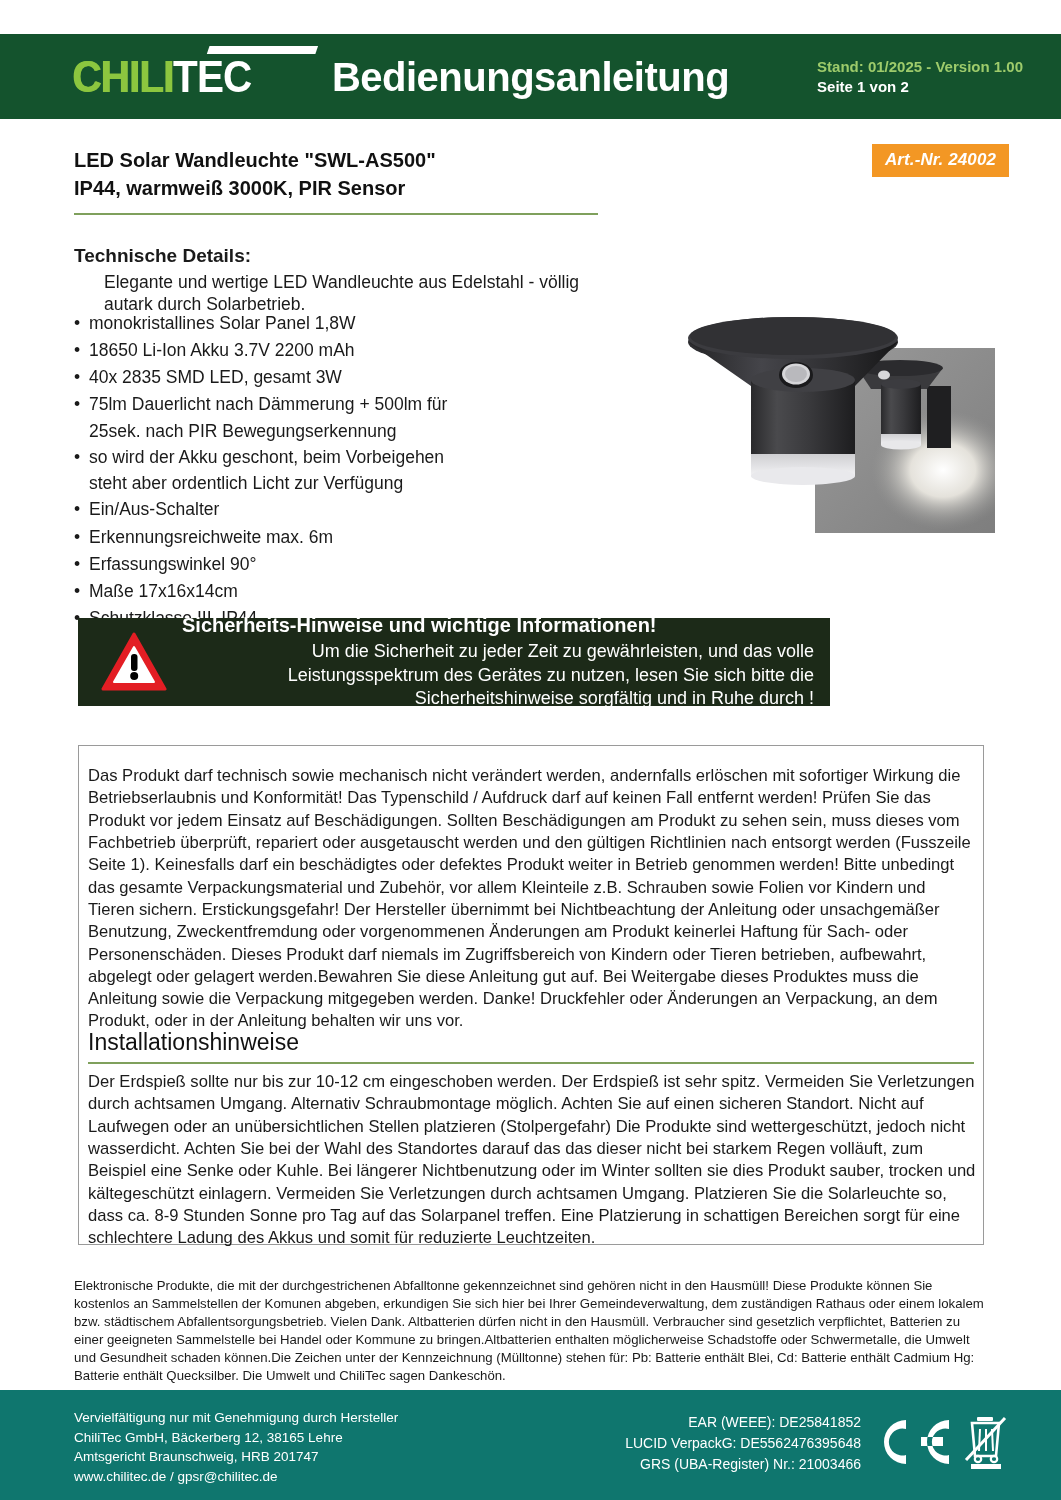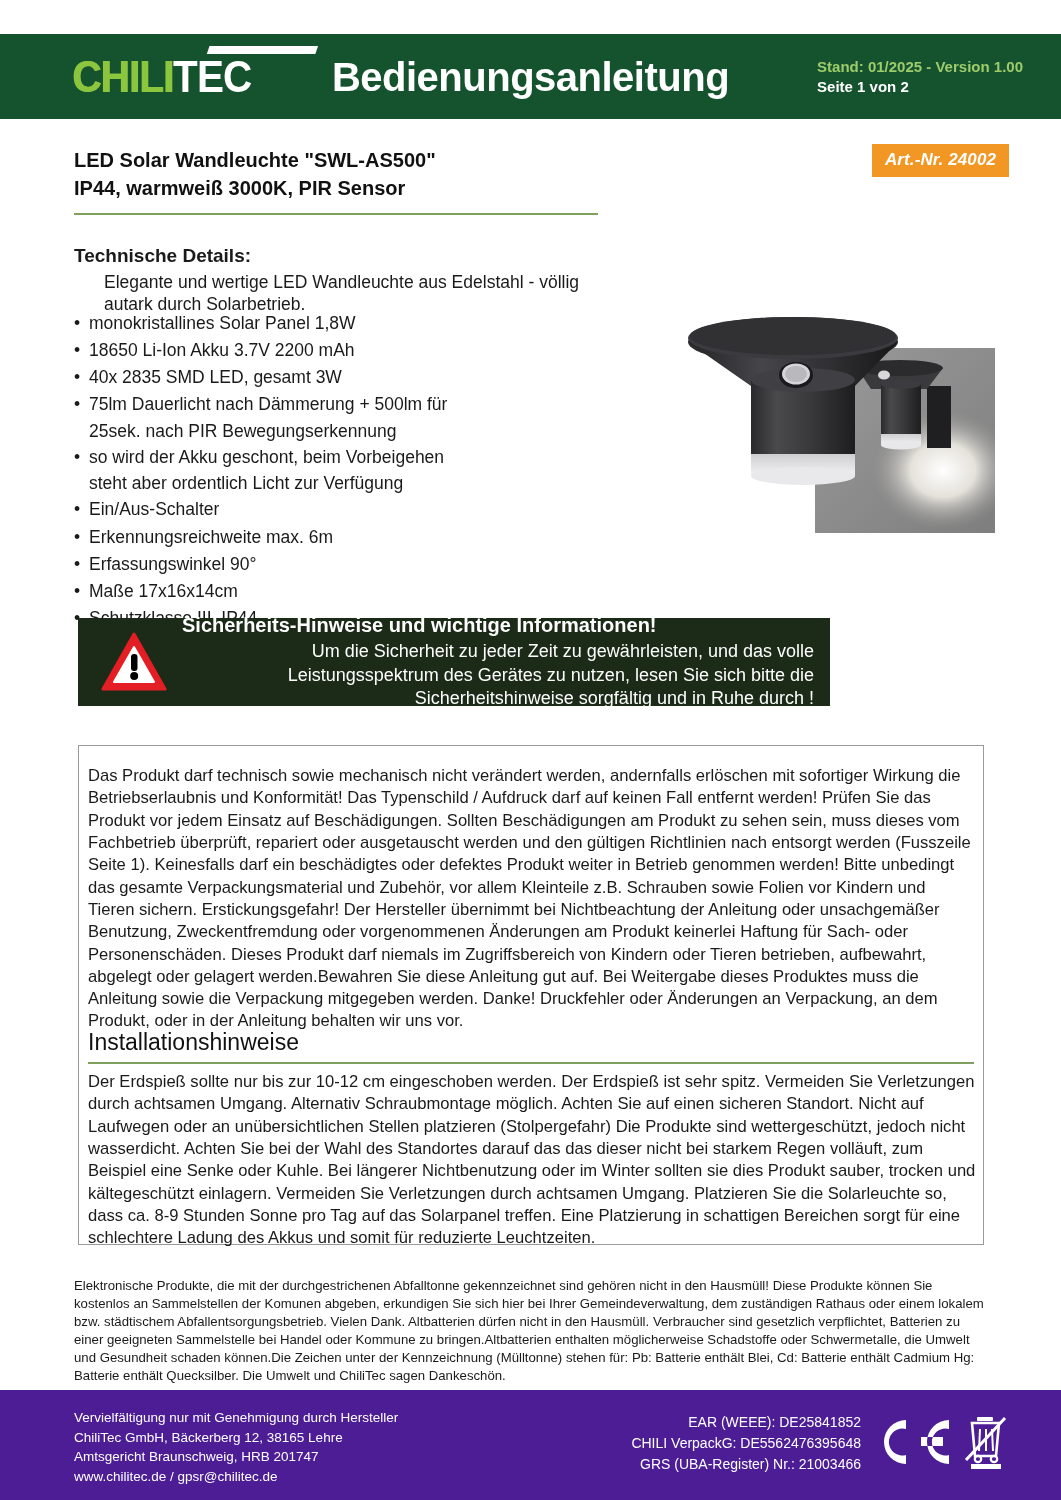--- a/index.html
+++ b/index.html
@@ -245,21 +245,21 @@
     width: 915px;
     font-size: 13.2px;
     line-height: 1.36;
   }
 
   
   .footer {
     position: absolute;
     left: 0; bottom: 0;
     width: 1061px; height: 110px;
-    background: #4c1d95;
+    background: #0f766e;
   }
   .footer-left {
     position: absolute;
     left: 74px; top: 18px;
     color: #ffffff;
     font-size: 13.5px;
     line-height: 1.45;
   }
   .footer-right {
     position: absolute;
@@ -415,21 +415,21 @@
 <div class="footer">
   <div class="footer-left">
     <div>Vervielfältigung nur mit Genehmigung durch Hersteller</div>
     <div>ChiliTec GmbH, Bäckerberg 12, 38165 Lehre</div>
     <div>Amtsgericht Braunschweig, HRB 201747</div>
     <div>www.chilitec.de / gpsr@chilitec.de</div>
   </div>
 
   <div class="footer-right">
     <div>EAR (WEEE): DE25841852</div>
-    <div>CHILI VerpackG: DE5562476395648</div>
+    <div>LUCID VerpackG: DE5562476395648</div>
     <div>GRS (UBA-Register) Nr.: 21003466</div>
   </div>
 
   <div class="footer-marks">
     <svg width="78" height="54" viewBox="0 0 78 54">
       <path d="M31 5 A22 22 0 1 0 31 49 L31 40 A13.5 13.5 0 1 1 31 14 Z" fill="#ffffff"></path>
       <path d="M74 5 A22 22 0 1 0 74 49 L74 40 A13.5 13.5 0 1 1 74 14 Z M46 22 L68 22 L68 31 L46 31 Z" fill="#ffffff"></path>
     </svg>
 
     <svg width="46" height="56" viewBox="0 0 46 56">

